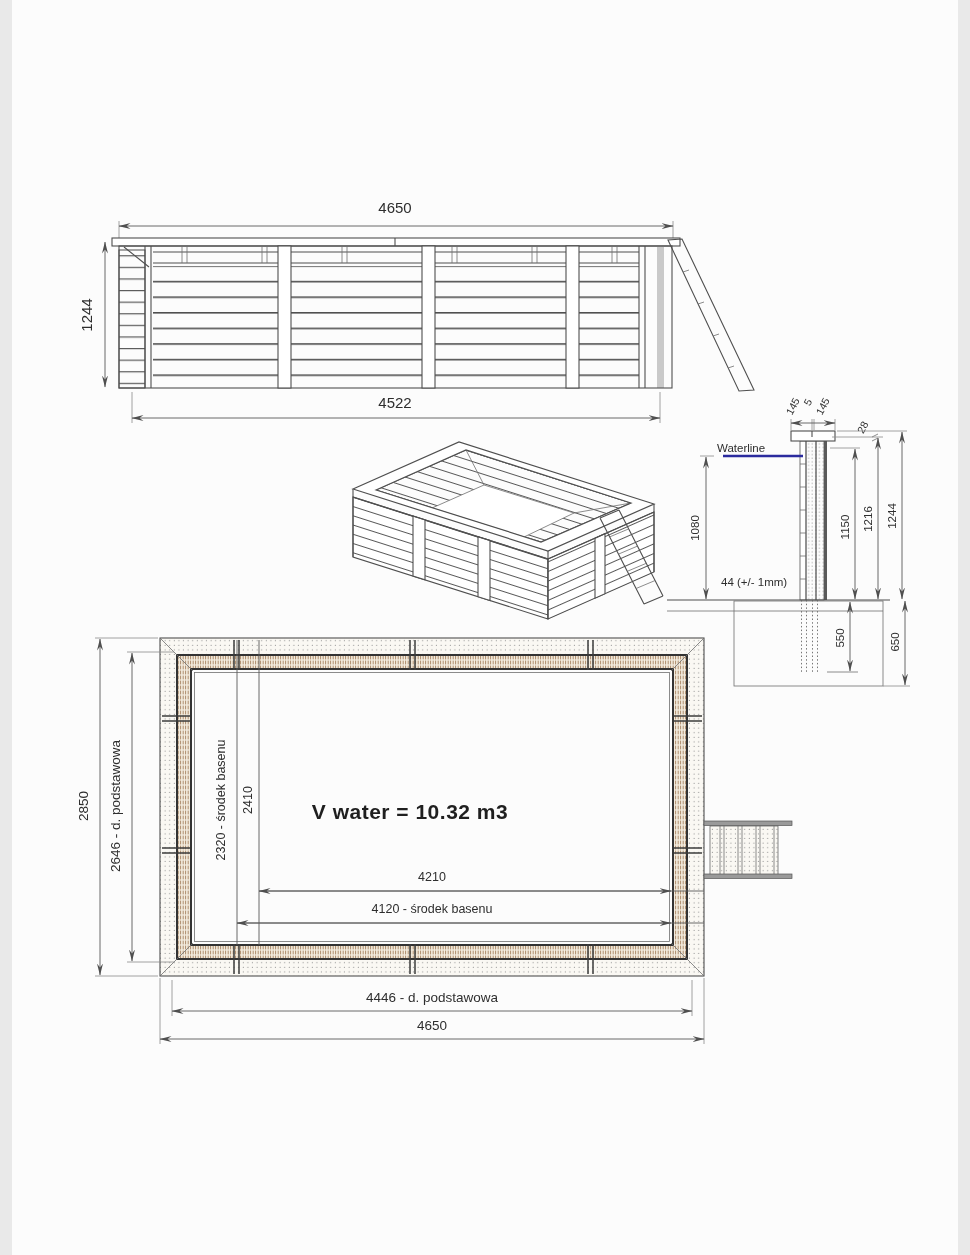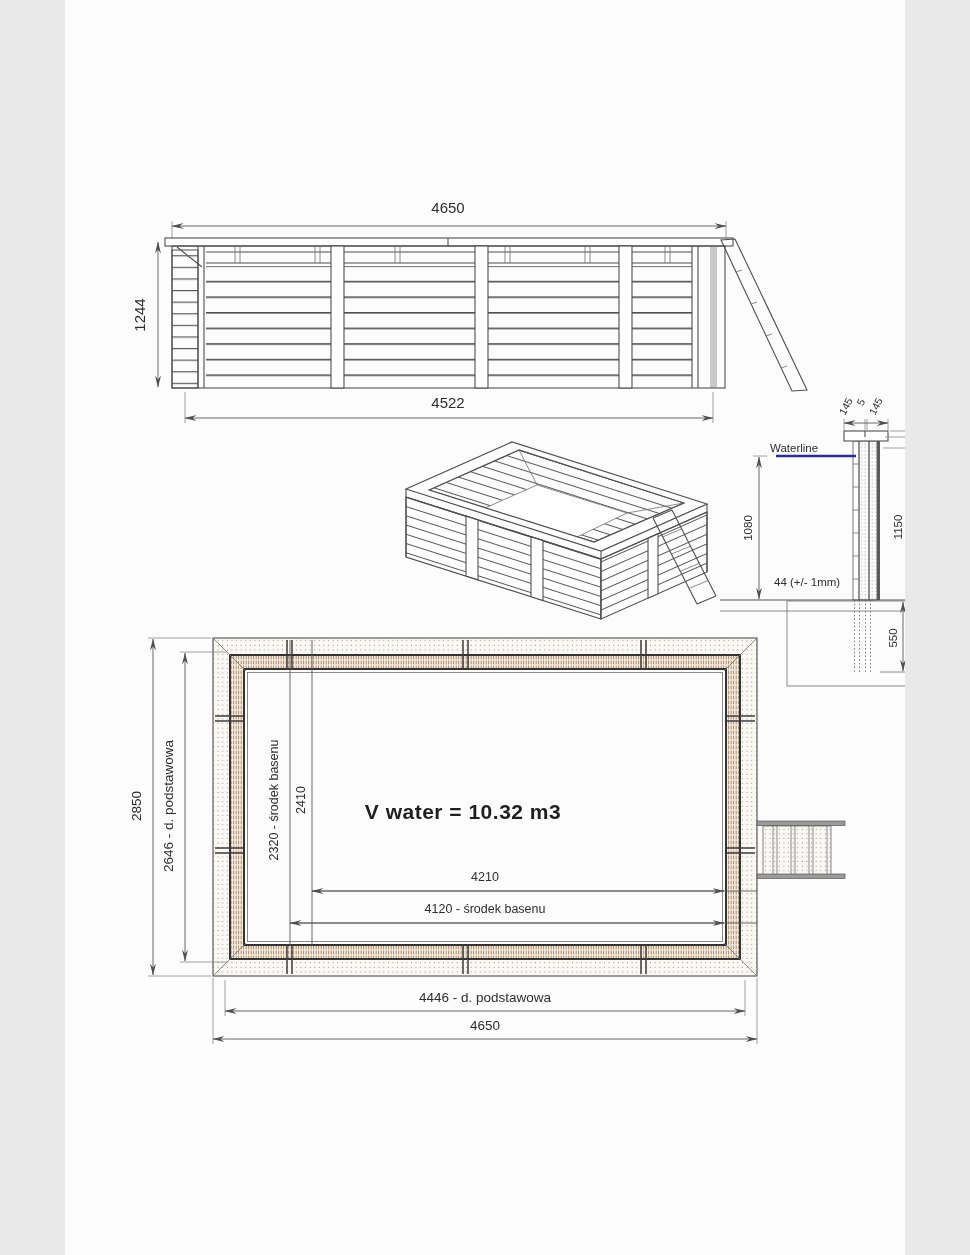--- a/index.html
+++ b/index.html
@@ -1,16 +1,16 @@
 <!DOCTYPE html>
 <html><head>
 <meta charset="utf-8">
 <style>
   html,body { margin:0; padding:0; background:#e9e9e9; }
-  .page { width:840px; height:1255px; position:relative; margin:0 auto; background:#fcfcfc; overflow:hidden; }
+  .page { width:946px; height:1255px; position:relative; margin:0 auto; background:#fcfcfc; overflow:hidden; }
   svg { display:block; }
   text { font-family:"Liberation Sans","DejaVu Sans",sans-serif; fill:#2e2e2e; }
   .t15 { font-size:15px; }
   .t13 { font-size:13.5px; }
   .t12 { font-size:12.5px; }
   .t11 { font-size:11.5px; }
   .t10 { font-size:10.5px; }
   .vol { font-size:21px; font-weight:bold; fill:#1f1f1f; letter-spacing:0.5px; }
   .dl  { stroke:#5a5a5a; stroke-width:0.9; fill:none; }
   .xl  { stroke:#8a8a8a; stroke-width:0.8; fill:none; }

